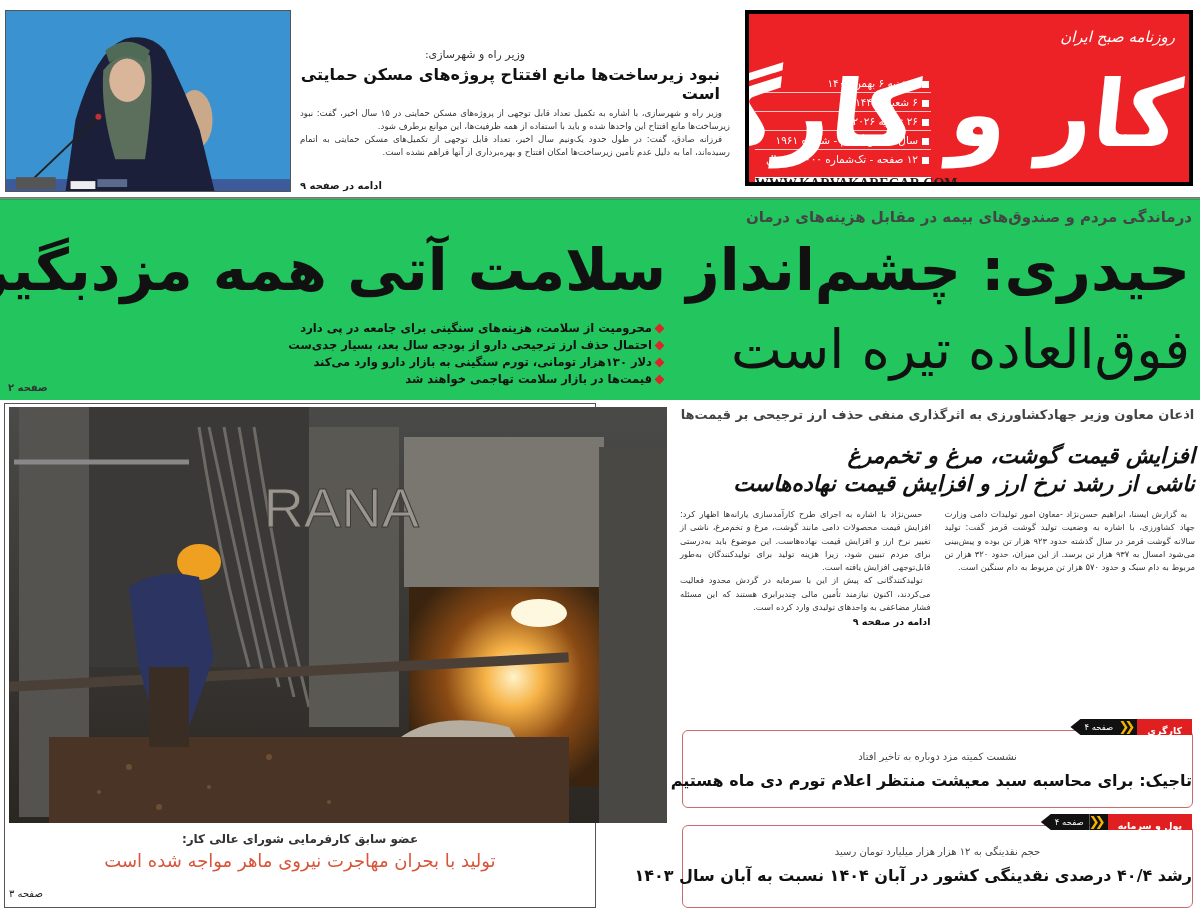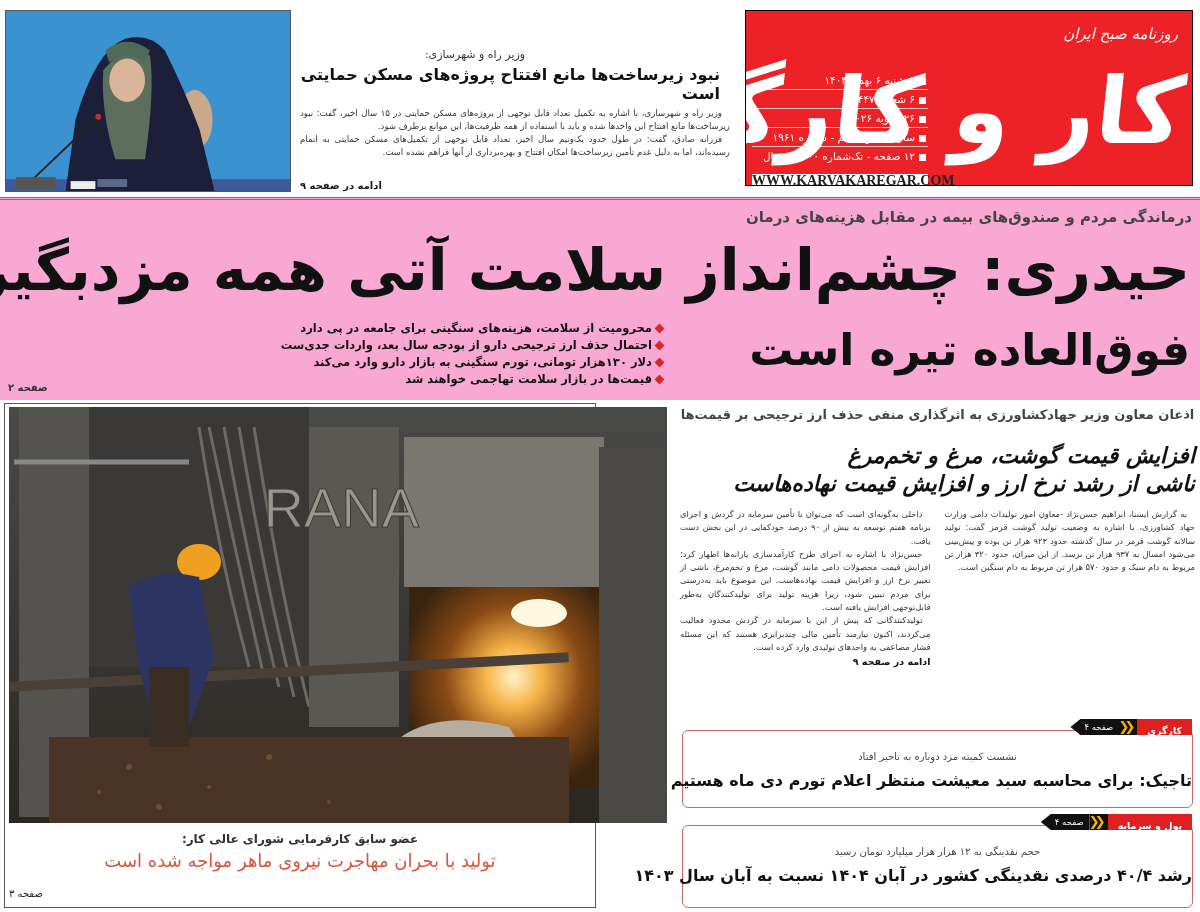--- a/index.html
+++ b/index.html
@@ -1,43 +1,43 @@
 <!DOCTYPE html>
 <html lang="fa" dir="rtl"><head>
 <meta charset="utf-8">
 <style>
   * { box-sizing: border-box; margin: 0; padding: 0; }
   html, body { width: 1200px; height: 912px; overflow: hidden; background: #ffffff; }
   body { font-family: "DejaVu Sans", sans-serif; color: #1a1a1a; position: relative; direction: rtl; }
   .abs { position: absolute; }
 
   
-  #masthead { left: 745px; top: 10px; width: 448px; height: 176px; background: #ec2227; border: 1px solid #000000; overflow: hidden; }
+  #masthead { left: 745px; top: 10px; width: 448px; height: 176px; background: #ec2227; border: 4px solid #000000; overflow: hidden; }
   #masthead .tagline { position: absolute; right: 14px; top: 14px; color: #fff; font-size: 15px; font-family: "DejaVu Serif", serif; font-style: italic; }
   #masthead .logo { position: absolute; right: 8px; top: 26px; width: 270px; height: 150px; color: #fff; font-family: "DejaVu Sans", sans-serif; font-weight: bold; font-size: 92px; line-height: 150px; text-align: center; letter-spacing: -4px; transform: skewX(-6deg); white-space: nowrap; }
   #masthead .meta { position: absolute; left: 6px; top: 60px; width: 176px; }
   #masthead .meta-row { color: #fff; font-size: 10.5px; height: 19px; line-height: 18px; border-bottom: 1px solid rgba(255,255,255,0.75); white-space: nowrap; text-align: right; padding-right: 2px; }
   #masthead .meta-row:last-of-type { border-bottom: none; }
   #masthead .bullet { display: inline-block; width: 7px; height: 7px; background: #fff; margin-left: 4px; vertical-align: middle; }
   #masthead .url { position: absolute; left: 6px; top: 163px; width: 176px; height: 13px; background: #fff; color: #222; font-family: "Liberation Serif", serif; font-weight: bold; font-size: 14px; line-height: 13px; text-align: center; direction: ltr; }
 
   
   #top-photo { left: 5px; top: 10px; width: 286px; height: 182px; border: 1px solid #555; background: #2d8fcf; overflow: hidden; }
   #top-story { left: 300px; top: 48px; width: 430px; height: 145px; }
   #top-story .kicker { font-size: 11px; color: #333; text-align: center; margin-right: 80px; }
   #top-story .headline { font-size: 16px; font-weight: bold; text-align: right; margin-top: 4px; color: #111; padding-right: 10px; }
   #top-story .body { font-size: 8.6px; line-height: 13px; color: #333; text-align: justify; margin-top: 4px; }
   #top-story .body p { text-indent: 8px; }
   #top-story .cont { position: absolute; left: 0; top: 132px; font-size: 10px; font-weight: bold; direction: rtl; }
 
   
-  #lead-band { left: 0; top: 197px; width: 1200px; height: 203px; background: #f9a8d4; border-top: 3px double #777; }
+  #lead-band { left: 0; top: 197px; width: 1200px; height: 203px; background: #22c55e; border-top: 3px double #777; }
   #lead-band .kicker { position: absolute; right: 8px; top: 8px; font-size: 15px; font-weight: bold; color: #444; }
   #lead-band .headline1 { position: absolute; right: 10px; top: 30px; font-size: 58px; font-weight: bold; color: #111; letter-spacing: -2px; white-space: nowrap; line-height: 80px; }
-  #lead-band .headline2 { position: absolute; right: 10px; top: 110px; font-size: 44px; font-weight: bold; color: #111; letter-spacing: -2px; white-space: nowrap; line-height: 80px; text-align: right; }
+  #lead-band .headline2 { position: absolute; right: 10px; top: 110px; font-size: 54px; font-weight: normal; color: #111; letter-spacing: -2px; white-space: nowrap; line-height: 80px; text-align: right; }
   #lead-band .bullets { position: absolute; left: 283px; top: 120px; width: 380px; }
   #lead-band .bullet-item { font-size: 11.5px; font-weight: bold; line-height: 17px; color: #111; white-space: nowrap; text-align: right; }
   #lead-band .diamond { display: inline-block; width: 7px; height: 7px; background: #d9262a; transform: rotate(45deg); margin-left: 4px; vertical-align: middle; }
   #lead-band .page-ref { position: absolute; left: 8px; top: 182px; font-size: 10px; font-weight: bold; color: #333; }
 
   
   #main-photo-box { left: 4px; top: 403px; width: 592px; height: 505px; border: 1px solid #555; background: #fff; }
   #main-photo { position: absolute; left: 4px; top: 3px; width: 658px; height: 416px; overflow: hidden; background: #3a3733; }
   #main-photo-box .kicker { position: absolute; right: 0; width: 100%; top: 428px; text-align: center; font-size: 12px; font-weight: bold; color: #333; }
   #main-photo-box .headline { position: absolute; right: 0; width: 100%; top: 446px; text-align: center; font-size: 18px; color: #d8553a; white-space: nowrap; }
@@ -109,21 +109,21 @@
   </div>
   <div class="cont">ادامه در صفحه ۹</div>
 </div>
 
 <div id="lead-band" class="abs">
   <div class="kicker">درماندگی مردم و صندوق‌های بیمه در مقابل هزینه‌های درمان</div>
   <div class="headline1">حیدری: چشم‌انداز سلامت آتی همه مزدبگیران</div>
   <div class="headline2">فوق‌العاده تیره است</div>
   <div class="bullets">
     <div class="bullet-item"><span class="diamond"></span><span>محرومیت از سلامت، هزینه‌های سنگینی برای جامعه در پی دارد</span></div>
-    <div class="bullet-item"><span class="diamond"></span><span>احتمال حذف ارز ترجیحی دارو از بودجه سال بعد، واردات جدی‌ست</span></div>
+    <div class="bullet-item"><span class="diamond"></span><span>احتمال حذف ارز ترجیحی دارو از بودجه سال بعد، بسیار جدی‌ست</span></div>
     <div class="bullet-item"><span class="diamond"></span><span>دلار ۱۳۰هزار تومانی، تورم سنگینی به بازار دارو وارد می‌کند</span></div>
     <div class="bullet-item"><span class="diamond"></span><span>قیمت‌ها در بازار سلامت تهاجمی خواهند شد</span></div>
   </div>
   <div class="page-ref">صفحه ۲</div>
 </div>
 
 <div id="main-photo-box" class="abs">
   <div id="main-photo">
     <svg class="svgfill" viewBox="0 0 658 416" preserveAspectRatio="none">
       <defs>
@@ -180,21 +180,20 @@
   <div class="kicker">اذعان معاون وزیر جهادکشاورزی به اثرگذاری منفی حذف ارز ترجیحی بر قیمت‌ها</div>
   <div class="headline">
     <div>افزایش قیمت گوشت، مرغ و تخم‌مرغ</div>
     <div>ناشی از رشد نرخ ارز و افزایش قیمت نهاده‌هاست</div>
   </div>
   <div class="cols">
     <div class="col">
       <p>به گزارش ایسنا، ابراهیم حسن‌نژاد -معاون امور تولیدات دامی وزارت جهاد کشاورزی، با اشاره به وضعیت تولید گوشت قرمز گفت: تولید سالانه گوشت قرمز در سال گذشته حدود ۹۲۳ هزار تن بوده و پیش‌بینی می‌شود امسال به ۹۳۷ هزار تن برسد. از این میزان، حدود ۳۲۰ هزار تن مربوط به دام سبک و حدود ۵۷۰ هزار تن مربوط به دام سنگین است.</p>
     </div>
     <div class="col">
-      <p>داخلی به‌گونه‌ای است که می‌توان با تأمین سرمایه در گردش و اجرای برنامه هفتم توسعه به بیش از ۹۰ درصد خودکفایی در این بخش دست یافت.</p>
       <p>حسن‌نژاد با اشاره به اجرای طرح کارآمدسازی یارانه‌ها اظهار کرد: افزایش قیمت محصولات دامی مانند گوشت، مرغ و تخم‌مرغ، ناشی از تغییر نرخ ارز و افزایش قیمت نهاده‌هاست. این موضوع باید به‌درستی برای مردم تبیین شود، زیرا هزینه تولید برای تولیدکنندگان به‌طور قابل‌توجهی افزایش یافته است.</p>
       <p>تولیدکنندگانی که پیش از این با سرمایه در گردش محدود فعالیت می‌کردند، اکنون نیازمند تأمین مالی چندبرابری هستند که این مسئله فشار مضاعفی به واحدهای تولیدی وارد کرده است.</p>
       <div class="cont">ادامه در صفحه ۹</div>
     </div>
   </div>
 </div>
 
 <div id="brief-1" class="abs brief">
   <div class="tab">
     <div class="tab-red">کارگری</div>

